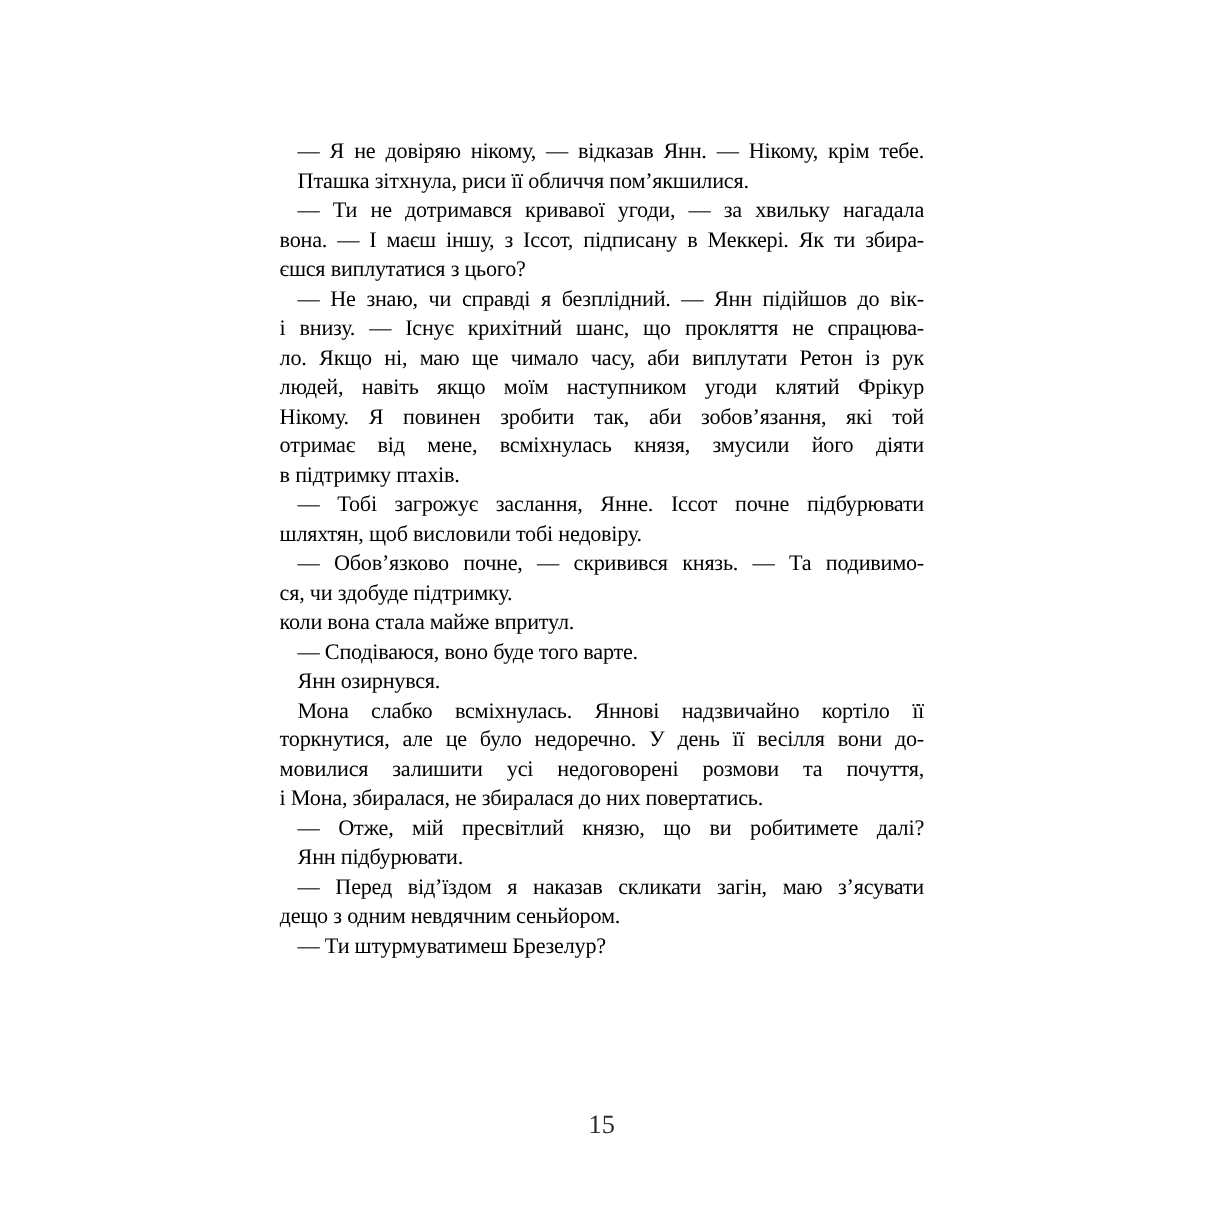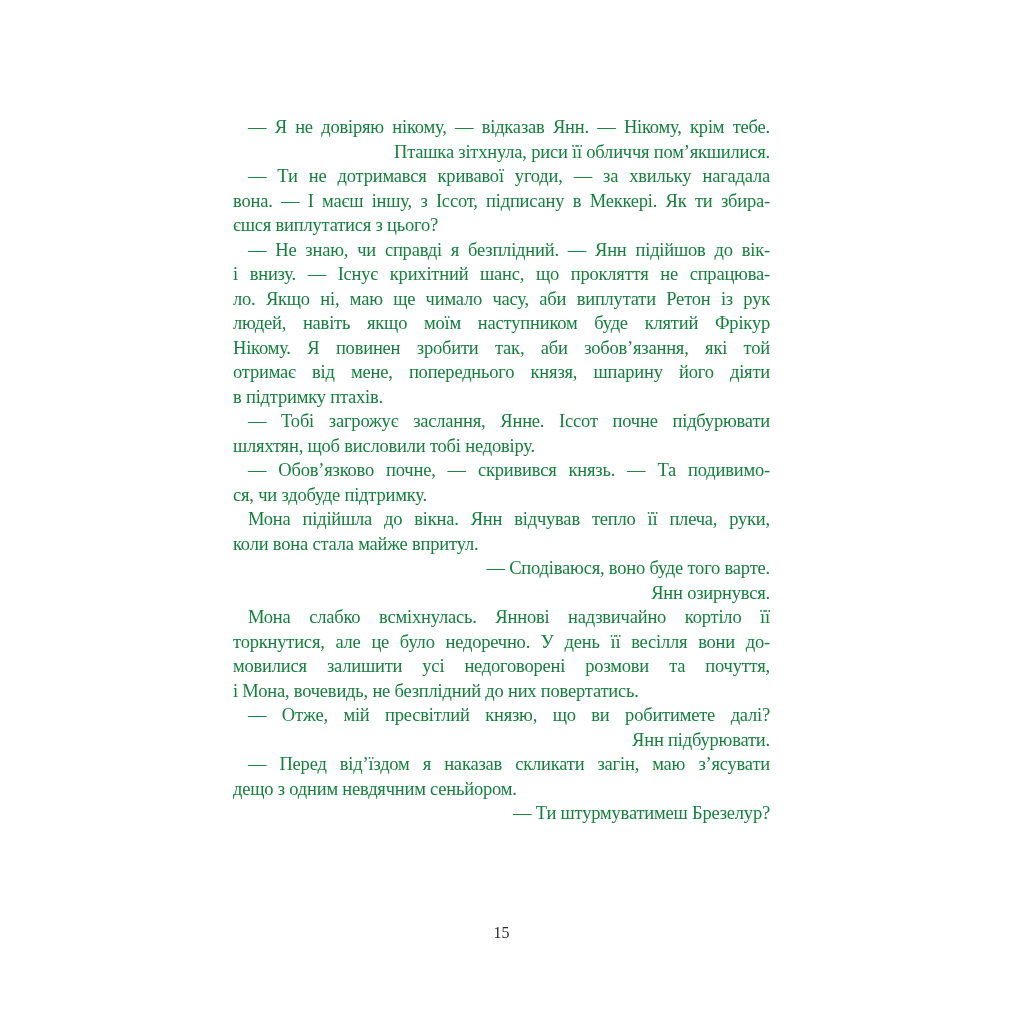--- a/index.html
+++ b/index.html
@@ -17,74 +17,72 @@
     background: #ffffff;
   }
   .text-block {
     position: absolute;
     left: 233px;
     top: 115px;
     width: 537px;
     font-size: 18.5px;
     line-height: 24.5px;
     letter-spacing: -0.2px;
-    color: #15803d;
+    color: #000000;
   }
   .line {
     height: 24.5px;
     overflow: hidden;
     text-align: left;
   }
   .line.first {
     padding-left: 15px;
-    text-align: right;
   }
   .line.just {
     text-align: justify;
     text-align-last: justify;
   }
   .page-number {
     position: absolute;
     top: 924px;
     left: 233px;
     width: 537px;
     text-align: center;
-    font-size: 16px;
+    font-size: 22px;
     color: #2b2b2b;
   }
 </style>
 </head>
 <body>
 
 <div class="book-page">
   <div class="text-block" id="text-block">
       <div class="line first just">— Я не довіряю нікому, — відказав Янн. — Нікому, крім тебе.</div>
       <div class="line first">Пташка зітхнула, риси її обличчя пом’якшилися.</div>
       <div class="line first just">— Ти не дотримався кривавої угоди, — за хвильку нагадала</div>
       <div class="line just">вона. — І маєш іншу, з Іссот, підписану в Меккері. Як ти збира-</div>
       <div class="line">єшся виплутатися з цього?</div>
       <div class="line first just">— Не знаю, чи справді я безплідний. — Янн підійшов до вік-</div>
       <div class="line just">і внизу. — Існує крихітний шанс, що прокляття не спрацюва-</div>
       <div class="line just">ло. Якщо ні, маю ще чимало часу, аби виплутати Ретон із рук</div>
-      <div class="line just">людей, навіть якщо моїм наступником буде клятий Фрікур</div>
+      <div class="line just">людей, навіть якщо моїм наступником угоди клятий Фрікур</div>
       <div class="line just">Нікому. Я повинен зробити так, аби зобов’язання, які той</div>
-      <div class="line just">отримає від мене, попереднього князя, шпарину його діяти</div>
+      <div class="line just">отримає від мене, всміхнулась князя, змусили його діяти</div>
       <div class="line">в підтримку птахів.</div>
       <div class="line first just">— Тобі загрожує заслання, Янне. Іссот почне підбурювати</div>
       <div class="line">шляхтян, щоб висловили тобі недовіру.</div>
       <div class="line first just">— Обов’язково почне, — скривився князь. — Та подивимо-</div>
       <div class="line">ся, чи здобуде підтримку.</div>
-      <div class="line first just">Мона підійшла до вікна. Янн відчував тепло її плеча, руки,</div>
       <div class="line">коли вона стала майже впритул.</div>
       <div class="line first">— Сподіваюся, воно буде того варте.</div>
       <div class="line first">Янн озирнувся.</div>
       <div class="line first just">Мона слабко всміхнулась. Яннові надзвичайно кортіло її</div>
       <div class="line just">торкнутися, але це було недоречно. У день її весілля вони до-</div>
       <div class="line just">мовилися залишити усі недоговорені розмови та почуття,</div>
-      <div class="line">і Мона, вочевидь, не безплідний до них повертатись.</div>
+      <div class="line">і Мона, збиралася, не збиралася до них повертатись.</div>
       <div class="line first just">— Отже, мій пресвітлий князю, що ви робитимете далі?</div>
       <div class="line first">Янн підбурювати.</div>
       <div class="line first just">— Перед від’їздом я наказав скликати загін, маю з’ясувати</div>
       <div class="line">дещо з одним невдячним сеньйором.</div>
       <div class="line first">— Ти штурмуватимеш Брезелур?</div>
     </div>
   <div class="page-number">15</div>
 </div>
 
 </body></html>

